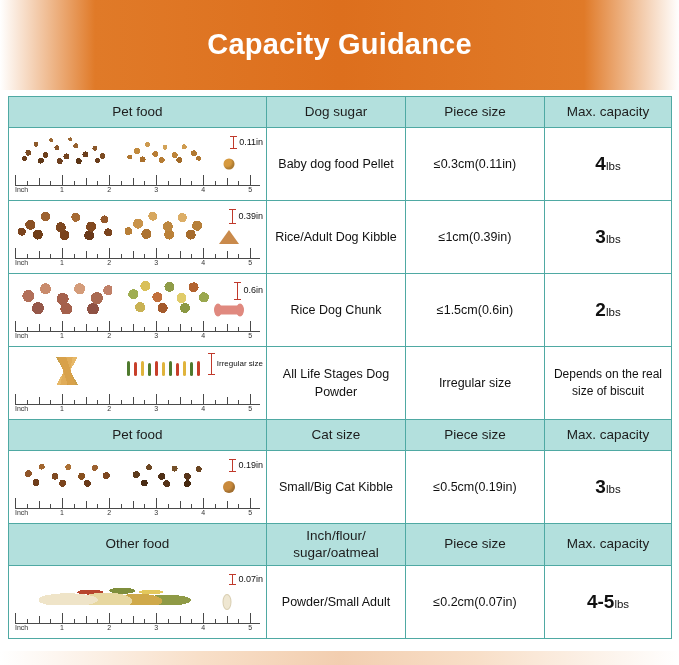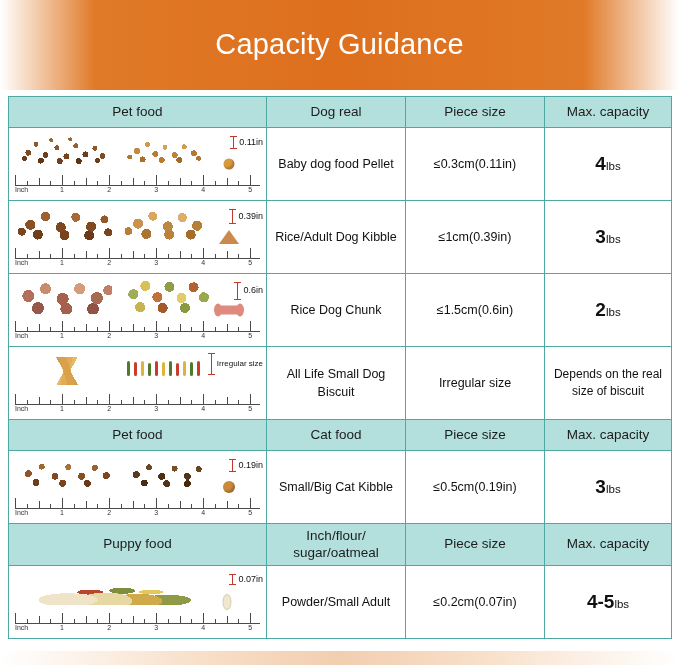--- a/index.html
+++ b/index.html
@@ -18,21 +18,21 @@
     background: linear-gradient(90deg, #ffffff 0%, #e07a28 14%, #dd6f1d 50%, #e07a28 86%, #ffffff 100%);
     display: flex;
     flex-direction: column;
     align-items: center;
     justify-content: center;
     color: #ffffff;
   }
   .header h1 {
     margin: 0;
     font-size: 29px;
-    font-weight: normal;
+    font-weight: bold;
     letter-spacing: .2px;
     line-height: 1.1;
   }
   .header .sub {
     margin-top: 9px;
     font-size: 16px;
     font-weight: normal;
   }
   
   .wrap { padding: 6px 8px 0 8px; }
@@ -231,21 +231,21 @@
   <colgroup>
         <col class="c1">
         <col class="c2">
         <col class="c3">
         <col class="c4">
       </colgroup>
 
   <tbody>
         <tr class="hdr">
     <td>Pet food</td>
-    <td>Dog real</td>
+    <td>Dog sugar</td>
     <td>Piece size</td>
     <td>Max. capacity</td>
   </tr>
 
   <tr>
     <td class="foodcell">
       <div class="foodrow">
         <div class="pile" style="width:110px">
           <div class="kib" style="position:absolute;left:8px;top:6px;width:95px;height:34px;
             background:
@@ -547,28 +547,28 @@
               <div class="tick min" style="left:91.2%"></div>
         <div class="tick maj" style="left:96%"></div>
         <span class="inchlbl">Inch</span>
         <span class="num" style="left:19.2%">1</span>
         <span class="num" style="left:38.4%">2</span>
         <span class="num" style="left:57.6%">3</span>
         <span class="num" style="left:76.8%">4</span>
         <span class="num" style="left:96%">5</span>
       </div>
     </td>
-    <td class="desc">All Life Small Dog Biscuit</td>
+    <td class="desc">All Life Stages Dog Powder</td>
     <td class="size">Irregular size</td>
     <td class="cap small">Depends on the real size of biscuit</td>
   </tr>
 
   <tr class="hdr">
     <td>Pet food</td>
-    <td>Cat food</td>
+    <td>Cat size</td>
     <td>Piece size</td>
     <td>Max. capacity</td>
   </tr>
 
   <tr>
     <td class="foodcell">
       <div class="foodrow">
         <div class="pile" style="width:110px">
           <div class="kib" style="position:absolute;left:8px;top:6px;width:95px;height:32px;
             background:
@@ -638,21 +638,21 @@
         <span class="num" style="left:76.8%">4</span>
         <span class="num" style="left:96%">5</span>
       </div>
     </td>
     <td class="desc">Small/Big Cat Kibble</td>
     <td class="size">≤0.5cm(0.19in)</td>
     <td class="cap"><span>3</span><span class="u">lbs</span></td>
   </tr>
 
   <tr class="hdr two">
-    <td>Puppy food</td>
+    <td>Other food</td>
     <td>Inch/flour/ sugar/oatmeal</td>
     <td>Piece size</td>
     <td>Max. capacity</td>
   </tr>
 
   <tr>
     <td class="foodcell">
       <div class="foodrow">
         <div class="pile" style="width:205px">
           <div style="position:absolute;left:30px;top:5px;width:160px;height:34px;

